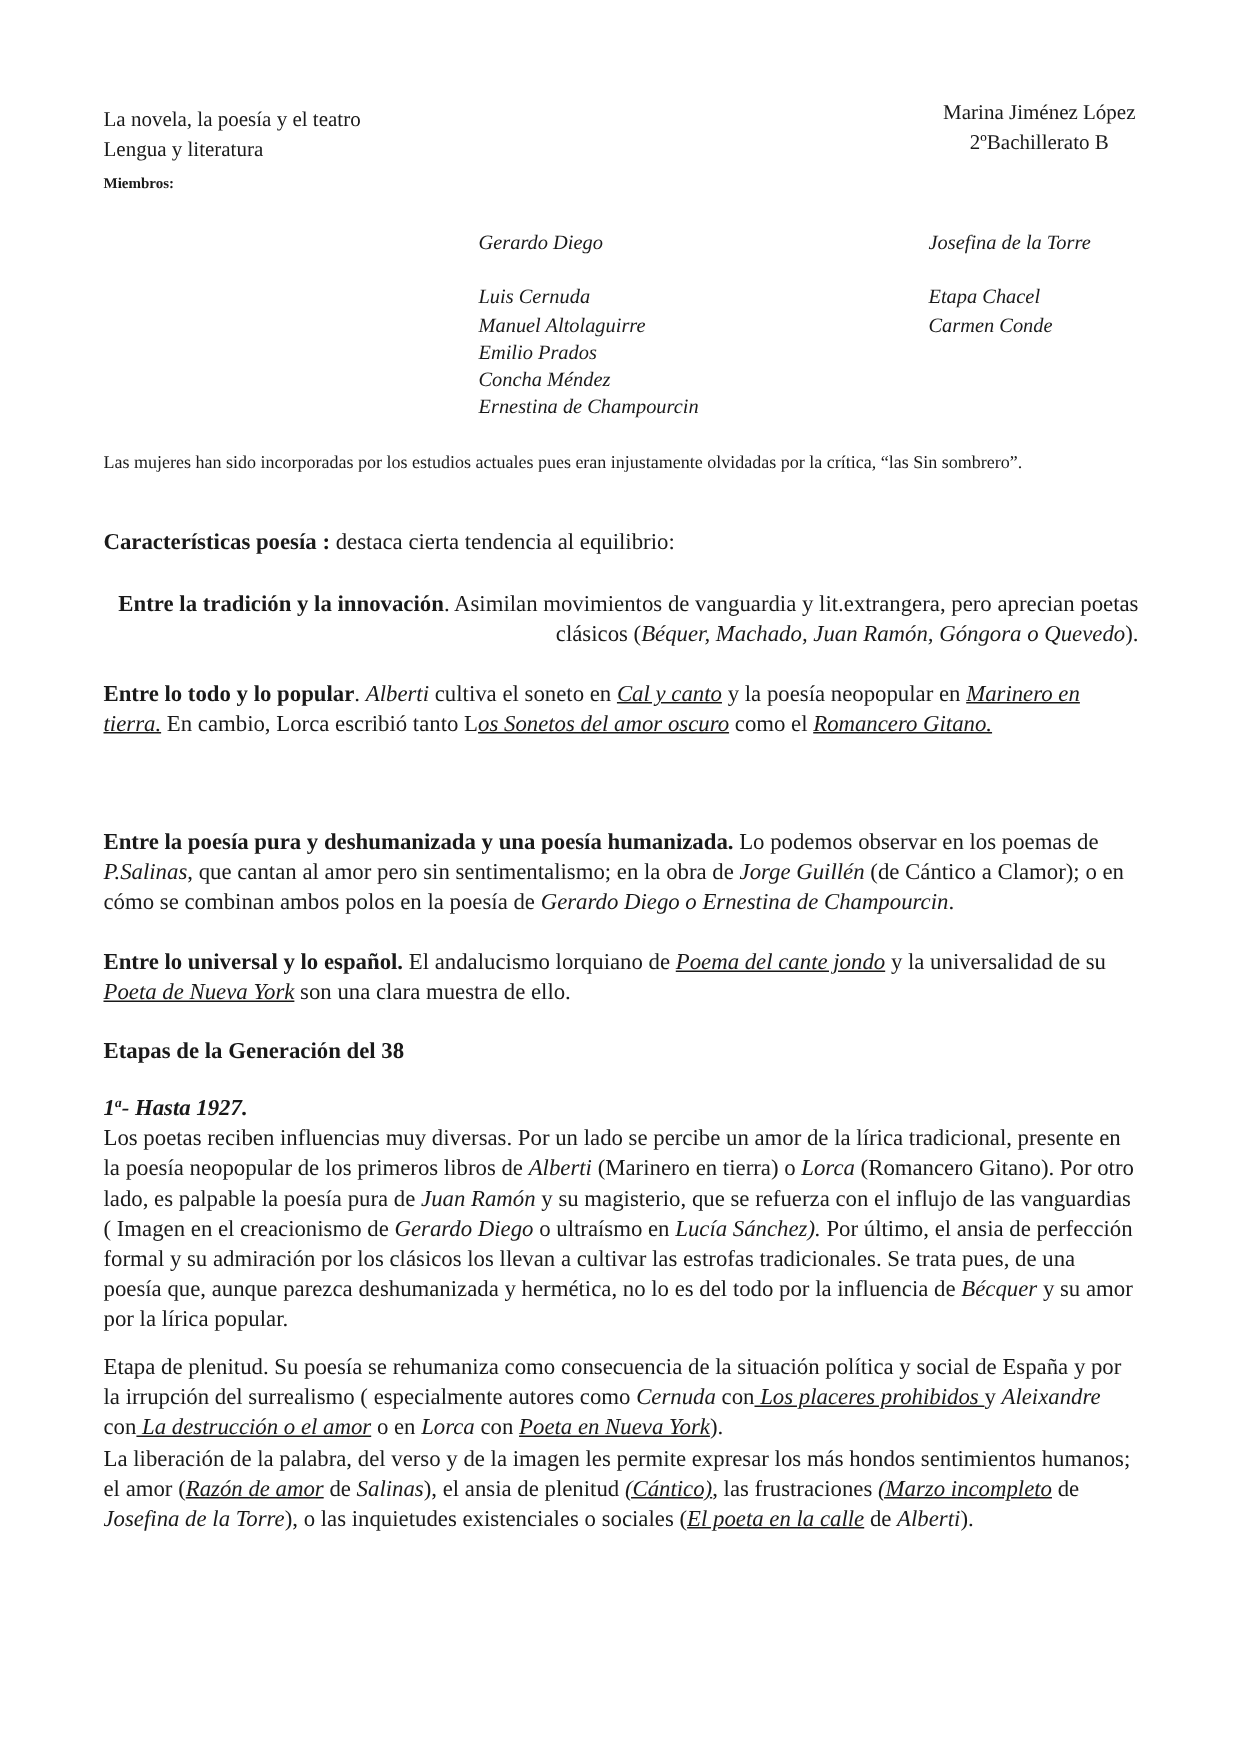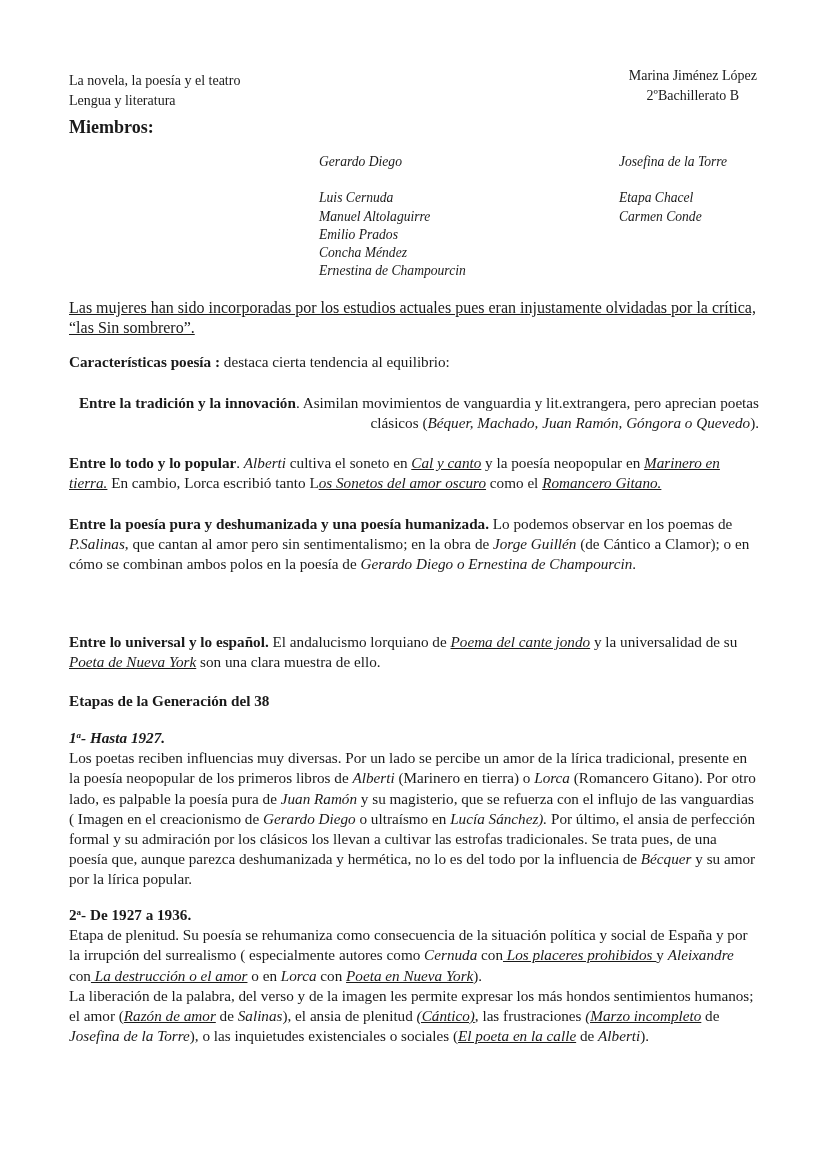--- a/index.html
+++ b/index.html
@@ -2,26 +2,26 @@
 <html><head>
   <meta charset="utf-8">
   <style>
     html, body { margin: 0; padding: 0; background: #ffffff; }
     body { width: 828px; height: 1169px; position: relative; overflow: hidden;
       font-family: "Liberation Serif", "DejaVu Serif", serif; color: #1a1a1a; }
     .hdr { position: absolute; top: 50px; left: 69px; width: 688px; font-size: 14px; line-height: 20px; }
     .hdr-left { position: absolute; left: 0; top: 0; margin-top: 21px; }
     .hdr-right { position: absolute; right: 0; top: 16px; text-align: center; }
     .blk { position: absolute; left: 69px; width: 690px; }
-    .miembros-title { top: 117px; font-size: 18px; font-weight: bold; }
+    .miembros-title { top: 117px; font-size: 10px; font-weight: bold; }
     .names { top: 153px; font-size: 13.6px; line-height: 18.3px; font-style: italic; }
     .col { position: absolute; top: 0; }
     .col1 { left: 0; } .col2 { left: 250px; } .col3 { left: 550px; }
     .gap { height: 18px; }
-    .small { font-size: 16px; line-height: 20px; text-decoration: underline; }
+    .small { font-size: 12px; line-height: 20px; }
     .p { font-size: 15.2px; line-height: 20.2px; }
     b { font-weight: bold; }
     i { font-style: italic; }
     .u { text-decoration: underline; font-style: italic; }
     sup { font-size: 9px; vertical-align: 5px; }
   </style>
 </head>
 <body>
 
 <div class="hdr">
@@ -62,34 +62,33 @@
 </div>
 
 <div class="blk p" style="top:393px;text-align:right;">
   <b>Entre la tradición y la innovación</b><span>. Asimilan movimientos de vanguardia y lit.extrangera, pero aprecian poetas clásicos (</span><i>Béquer, Machado, Juan Ramón,  Góngora o Quevedo</i><span>).</span>
 </div>
 
 <div class="blk p" style="top:453px;">
   <b>Entre lo todo y lo popular</b><span>. </span><i>Alberti</i><span> cultiva el soneto en </span><span class="u">Cal y canto</span><span> y la poesía neopopular en </span><span class="u">Marinero en tierra.</span><span> En cambio, Lorca escribió tanto L</span><span class="u">os Sonetos del amor oscuro</span><span> como el </span><span class="u">Romancero Gitano.</span>
 </div>
 
-<div class="blk p" style="top:514px;">
+<div class="blk p" style="top:552px;">
   <b>Entre la poesía pura y deshumanizada y una poesía humanizada.</b><span> Lo podemos observar en los poemas de </span><i>P.Salinas</i><span>, que cantan al amor pero sin sentimentalismo; en la obra de </span><i>Jorge Guillén</i><span> (de Cántico a Clamor); o en cómo se combinan ambos polos en la poesía de </span><i>Gerardo Diego o Ernestina de Champourcin</i><span>.</span>
 </div>
 
 <div class="blk p" style="top:632px;">
   <b>Entre lo universal y lo español.</b><span> El andalucismo lorquiano de </span><span class="u">Poema del cante jondo</span><span> y la universalidad de su </span><span class="u">Poeta de Nueva York</span><span> son una clara muestra de ello.</span>
 </div>
 
 <div class="blk p" style="top:691px;">
   <b>Etapas de la Generación del 38</b>
 </div>
 
 <div class="blk p" style="top:725px;">
   <div><b><i><span>1</span><sup>a</sup><span>- Hasta 1927.</span></i></b></div>
   <div><span>Los poetas reciben influencias muy diversas. Por un lado se percibe un amor de la lírica tradicional, presente en la poesía neopopular de los primeros libros de </span><i>Alberti</i><span> (Marinero en tierra) o </span><i>Lorca</i><span> (Romancero Gitano). Por otro lado, es palpable la poesía pura de </span><i>Juan Ramón</i><span> y su magisterio, que se refuerza con el influjo de las vanguardias ( Imagen en el creacionismo de </span><i>Gerardo Diego</i><span> o ultraísmo en </span><i>Lucía Sánchez).</i><span> Por último, el ansia de perfección formal y su admiración por los clásicos los llevan a cultivar las estrofas tradicionales. Se trata pues, de una poesía que, aunque parezca deshumanizada y hermética, no lo es del todo por la influencia de </span><i>Bécquer</i><span> y su amor por la lírica popular.</span></div>
 </div>
 
 <div class="blk p" style="top:902px;">
-  <div><b><span>2</span><sup>a</sup><span>- De 1927 a 1936.</span></b></div>
   <div><span>Etapa de plenitud. Su poesía se rehumaniza como consecuencia de la situación política y social de España y por la irrupción del surrealismo ( especialmente autores como </span><i>Cernuda</i><span> con</span><span class="u"> Los placeres prohibidos </span><span>y </span><i>Aleixandre</i><span> con</span><span class="u"> La destrucción o el amor</span><span> o en </span><i>Lorca</i><span> con </span><span class="u">Poeta en Nueva York</span><span>).</span></div>
   <div><span>La liberación de la palabra, del verso y de la imagen les permite expresar los más hondos sentimientos humanos; el amor (</span><span class="u">Razón de amor</span><span> de </span><i>Salinas</i><span>), el ansia de plenitud </span><span class="u">(Cántico)</span><span>, las frustraciones </span><span class="u">(Marzo incompleto</span><span> de </span><i>Josefina de la Torre</i><span>), o las inquietudes existenciales o sociales (</span><span class="u">El poeta en la calle</span><span> de </span><i>Alberti</i><span>).</span></div>
 </div>
 
 </body></html>

